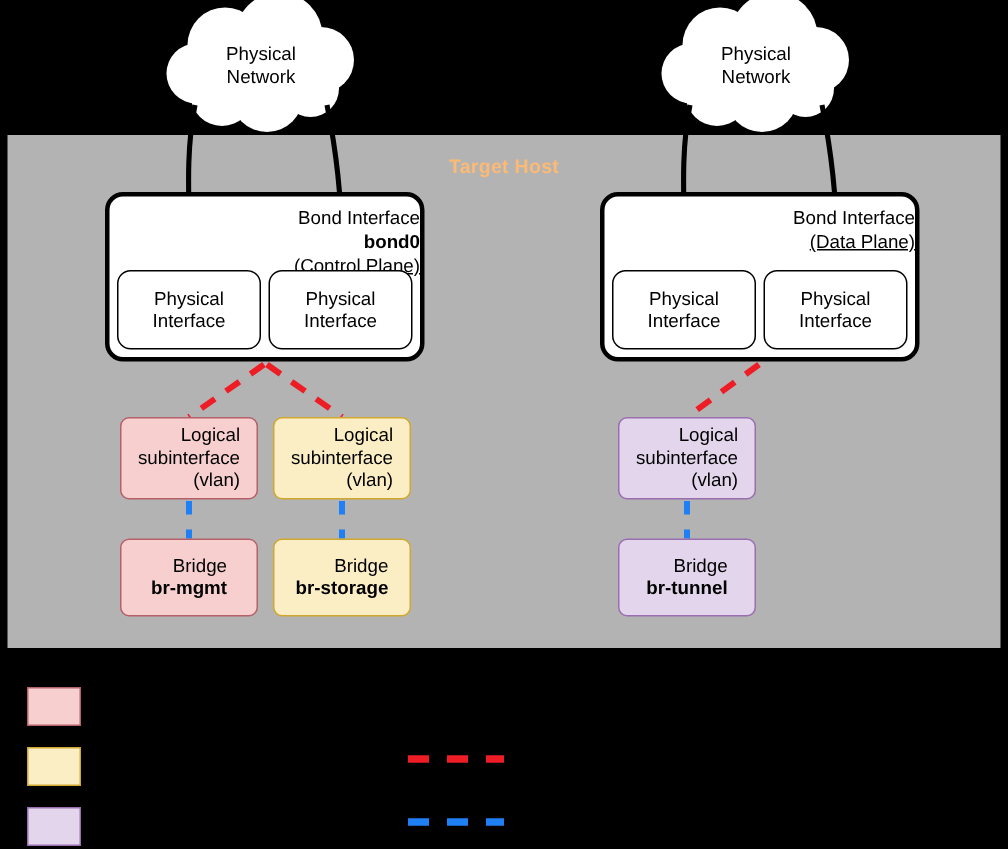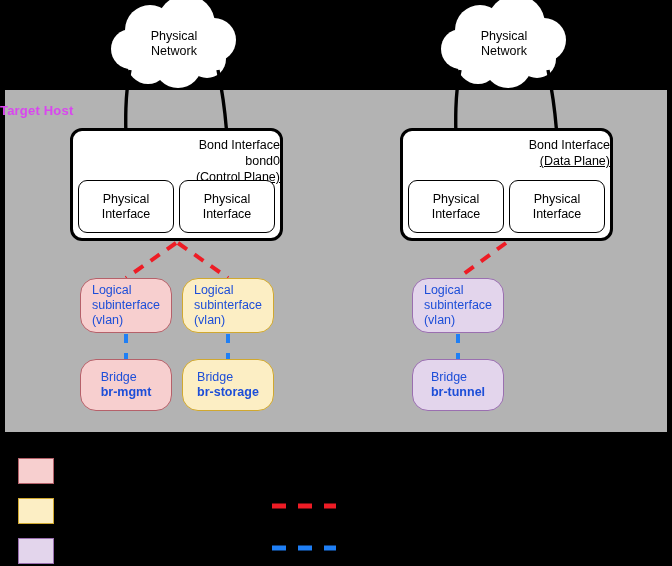--- a/index.html
+++ b/index.html
@@ -33,24 +33,24 @@
     width: 662px;
     height: 342px;
     background: #b3b3b3;
     box-sizing: border-box;
   }
   .host-title {
     position: absolute;
     left: 0;
     top: 103px;
     width: 672px;
-    text-align: left;
+    text-align: center;
     font-size: 13px;
     font-weight: bold;
-    color: #d946ef;
+    color: #fdba74;
     letter-spacing: 0.2px;
   }
 
   
   .cloud-label {
     position: absolute;
     width: 120px;
     text-align: center;
     font-size: 12.5px;
     line-height: 15px;
@@ -67,21 +67,21 @@
   }
   .bond-label {
     position: absolute;
     width: 100%;
     text-align: right;
     top: 6px;
     font-size: 12.5px;
     line-height: 16px;
     color: #000;
   }
-  .bond-label .bname { font-weight: normal; display: block; }
+  .bond-label .bname { font-weight: bold; display: block; }
   .bond-label .bplane { display: block; text-decoration: underline; }
 
   
   .phys-box {
     position: absolute;
     background: #ffffff;
     border: 1.6px solid #000000;
     border-radius: 9px;
     box-sizing: border-box;
     display: flex;
@@ -91,29 +91,29 @@
     font-size: 12.5px;
     line-height: 15px;
     color: #000;
   }
 
   
   .node-box {
     position: absolute;
     border-width: 1.8px;
     border-style: solid;
-    border-radius: 16px;
+    border-radius: 6px;
     box-sizing: border-box;
     display: flex;
     align-items: center;
     justify-content: center;
-    text-align: left;
+    text-align: right;
     font-size: 12.5px;
     line-height: 15px;
-    color: #1d4ed8;
+    color: #000000;
   }
   .node-box .strong { font-weight: bold; }
 
   
   .legend-swatch {
     position: absolute;
     width: 36px;
     height: 26px;
     border-width: 1.6px;
     border-style: solid;

